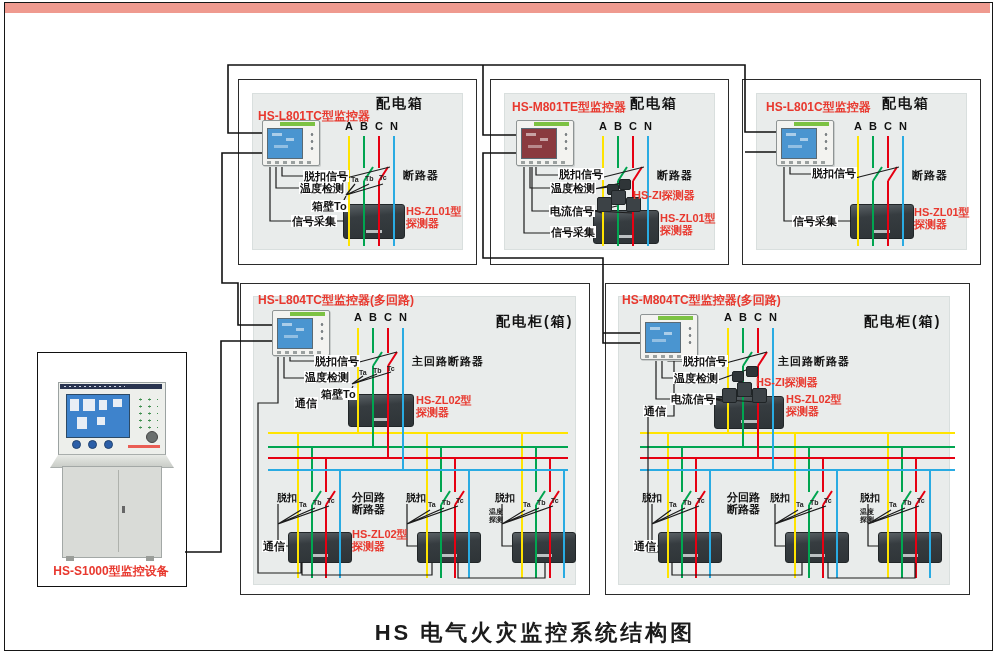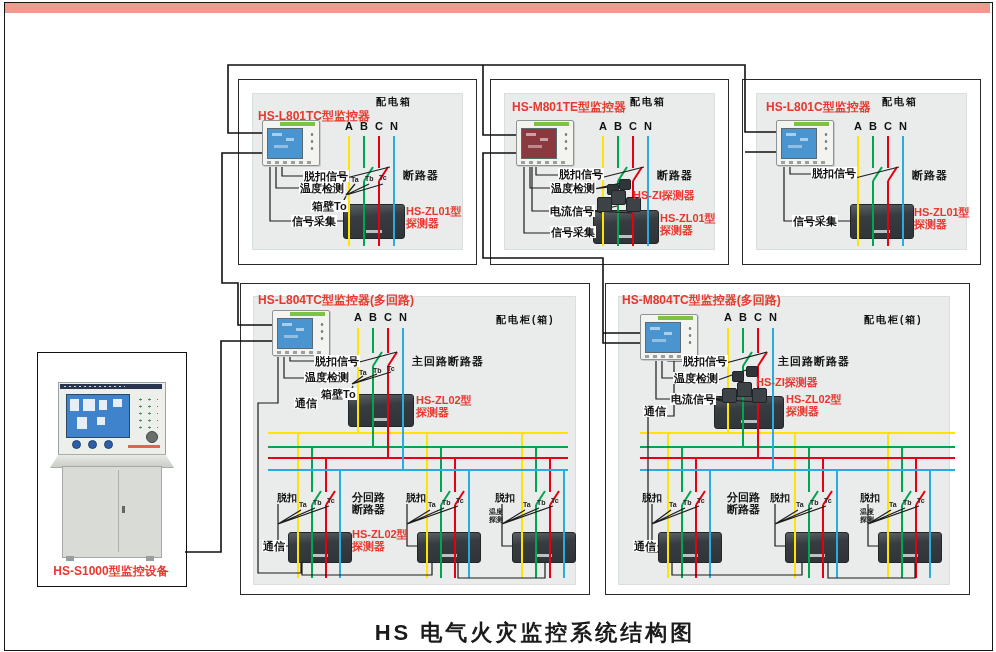--- a/index.html
+++ b/index.html
@@ -18,21 +18,21 @@
   .wc{stroke:var(--phase_c,#e60012);stroke-width:2;fill:none;}
   .wn{stroke:var(--phase_n,#29abe2);stroke-width:2;fill:none;}
   .blk{stroke:#1c1c1c;stroke-width:1.2;fill:none;}
   .comm{stroke:#111;stroke-width:1.6;fill:none;}
   
   .lbl{position:absolute;font-weight:bold;font-size:11px;line-height:12px;color:#111;background:#fff;
        padding:0 1px;white-space:nowrap;z-index:4;}
   .nobg{background:transparent;}
   .btitle{position:absolute;font-weight:bold;font-size:12px;color:var(--red_text,#e8382e);
           white-space:nowrap;z-index:4;background:transparent;}
-  .loc{position:absolute;font-weight:bold;font-size:10px;letter-spacing:2px;color:#111;
+  .loc{position:absolute;font-weight:bold;font-size:14px;letter-spacing:2px;color:#111;
        white-space:nowrap;z-index:4;}
   .ph{position:absolute;width:14px;text-align:center;font-weight:bold;font-size:11px;color:#111;z-index:4;}
   .tick{position:absolute;font-weight:bold;font-size:7px;line-height:8px;color:#222;z-index:4;white-space:nowrap;}
   .det-lbl{position:absolute;font-weight:bold;font-size:11px;line-height:12px;
            color:var(--red_text,#e8382e);white-space:nowrap;z-index:4;}
   .blk-lbl{position:absolute;font-weight:bold;font-size:11px;line-height:12px;color:#111;white-space:nowrap;z-index:4;}
   .big-title{position:absolute;left:360px;top:618px;width:350px;text-align:center;
              font-size:22px;letter-spacing:3px;color:#1b1b1b;font-weight:bold;z-index:4;}
   
   .monitor{position:absolute;width:56px;height:44px;background:#f3f3f0;border:1px solid #8e9494;

